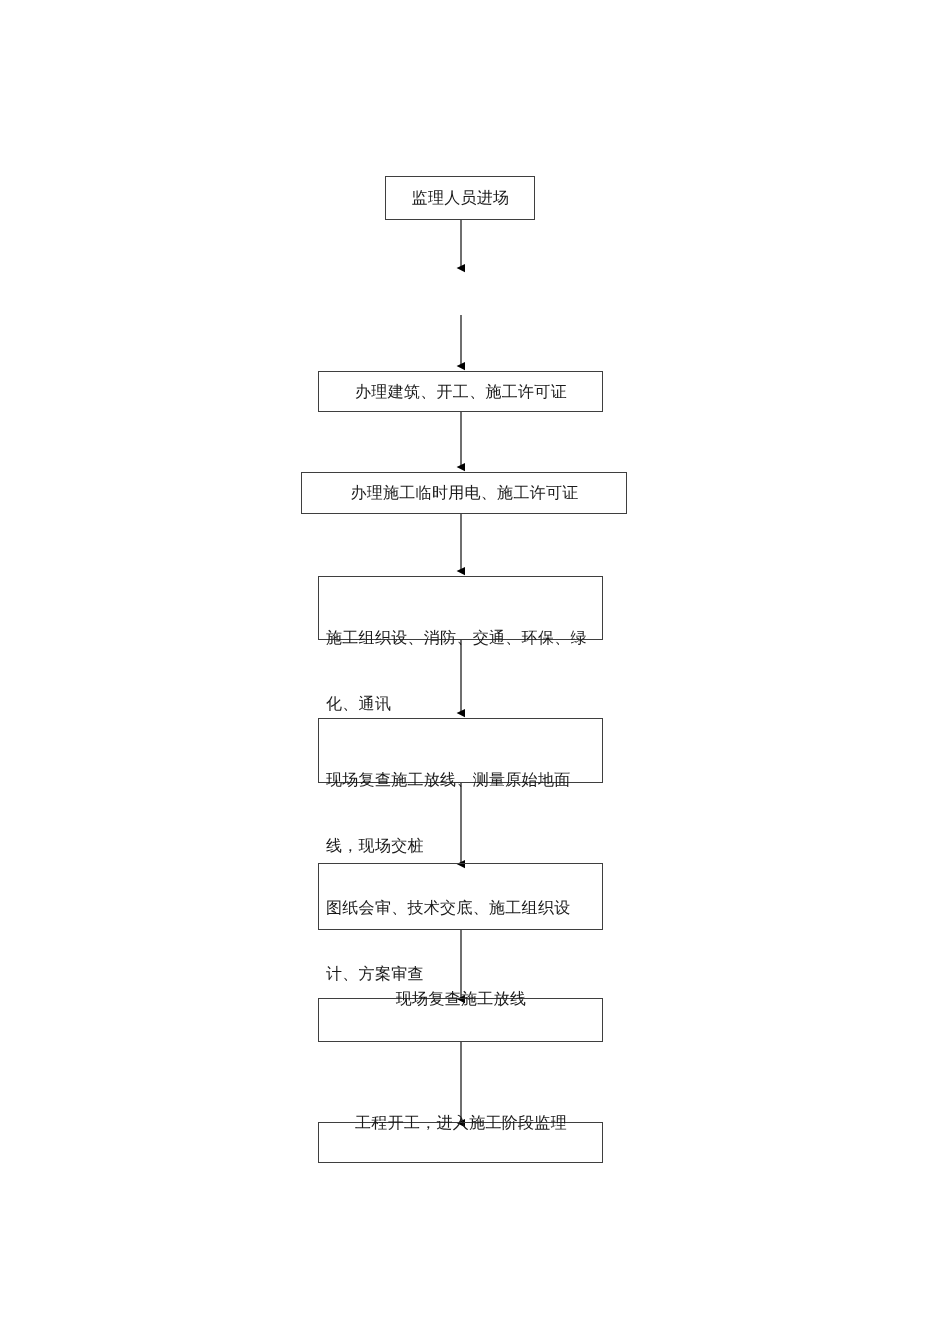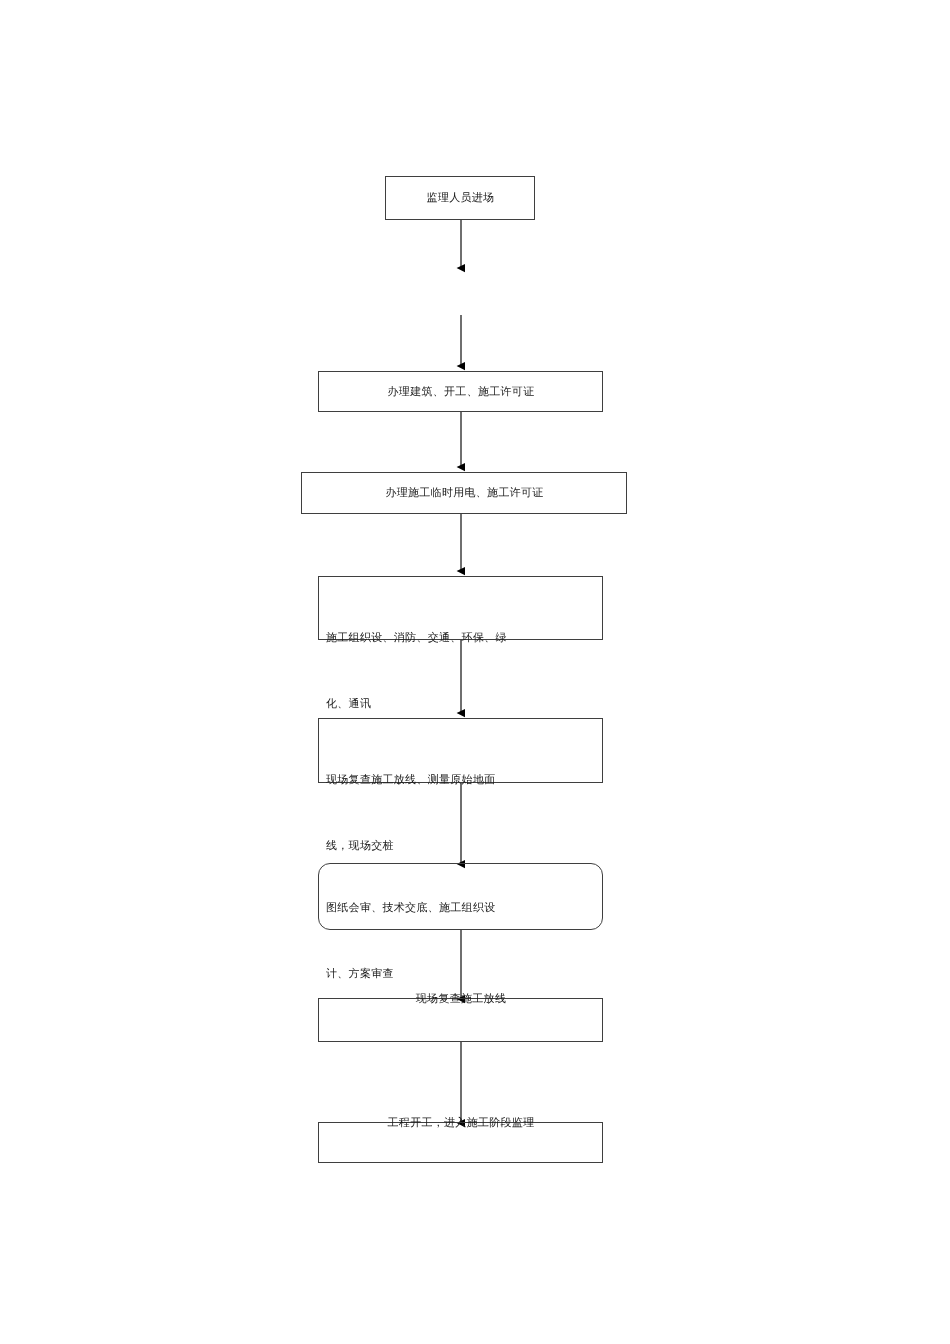--- a/index.html
+++ b/index.html
@@ -37,21 +37,21 @@
     position: absolute;
     box-sizing: border-box;
     border: 1.4px solid #3f3f3f;
     background: transparent;
   }
 
   .node-label {
     position: absolute;
     left: 7px;
     right: 6px;
-    font-size: 11px;
+    font-size: 16px;
     line-height: 22px;
     color: #1a1a1a;
     letter-spacing: 0.3px;
     white-space: pre-wrap;
   }
 
   
   .lbl-center {
     top: 50%;
     transform: translateY(-50%);
@@ -67,21 +67,21 @@
 
   .align-center { text-align: center; }
   .align-left   { text-align: left; }
 
   .node-1 { left: 385px; top: 176px;  width: 150px; height: 44px; }
   .node-2 { left: 318px; top: 273px;  width: 285px; height: 42px; }
   .node-3 { left: 318px; top: 371px;  width: 285px; height: 41px; }
   .node-4 { left: 301px; top: 472px;  width: 326px; height: 42px; }
   .node-5 { left: 318px; top: 576px;  width: 285px; height: 64px; }
   .node-6 { left: 318px; top: 718px;  width: 285px; height: 65px; }
-  .node-7 { left: 318px; top: 863px;  width: 285px; height: 67px; border-radius: 12px; }
+  .node-7 { left: 318px; top: 863px;  width: 285px; height: 67px; }
   .node-8 { left: 318px; top: 998px;  width: 285px; height: 44px; }
   .node-9 { left: 318px; top: 1122px; width: 285px; height: 41px; padding-left: 26px; }
 </style>
 </head>
 <body>
 
 <div id="flow-canvas">
 
   <svg id="connectors" viewBox="0 0 950 1344" width="950" height="1344" xmlns="http://www.w3.org/2000/svg">
     <defs>

